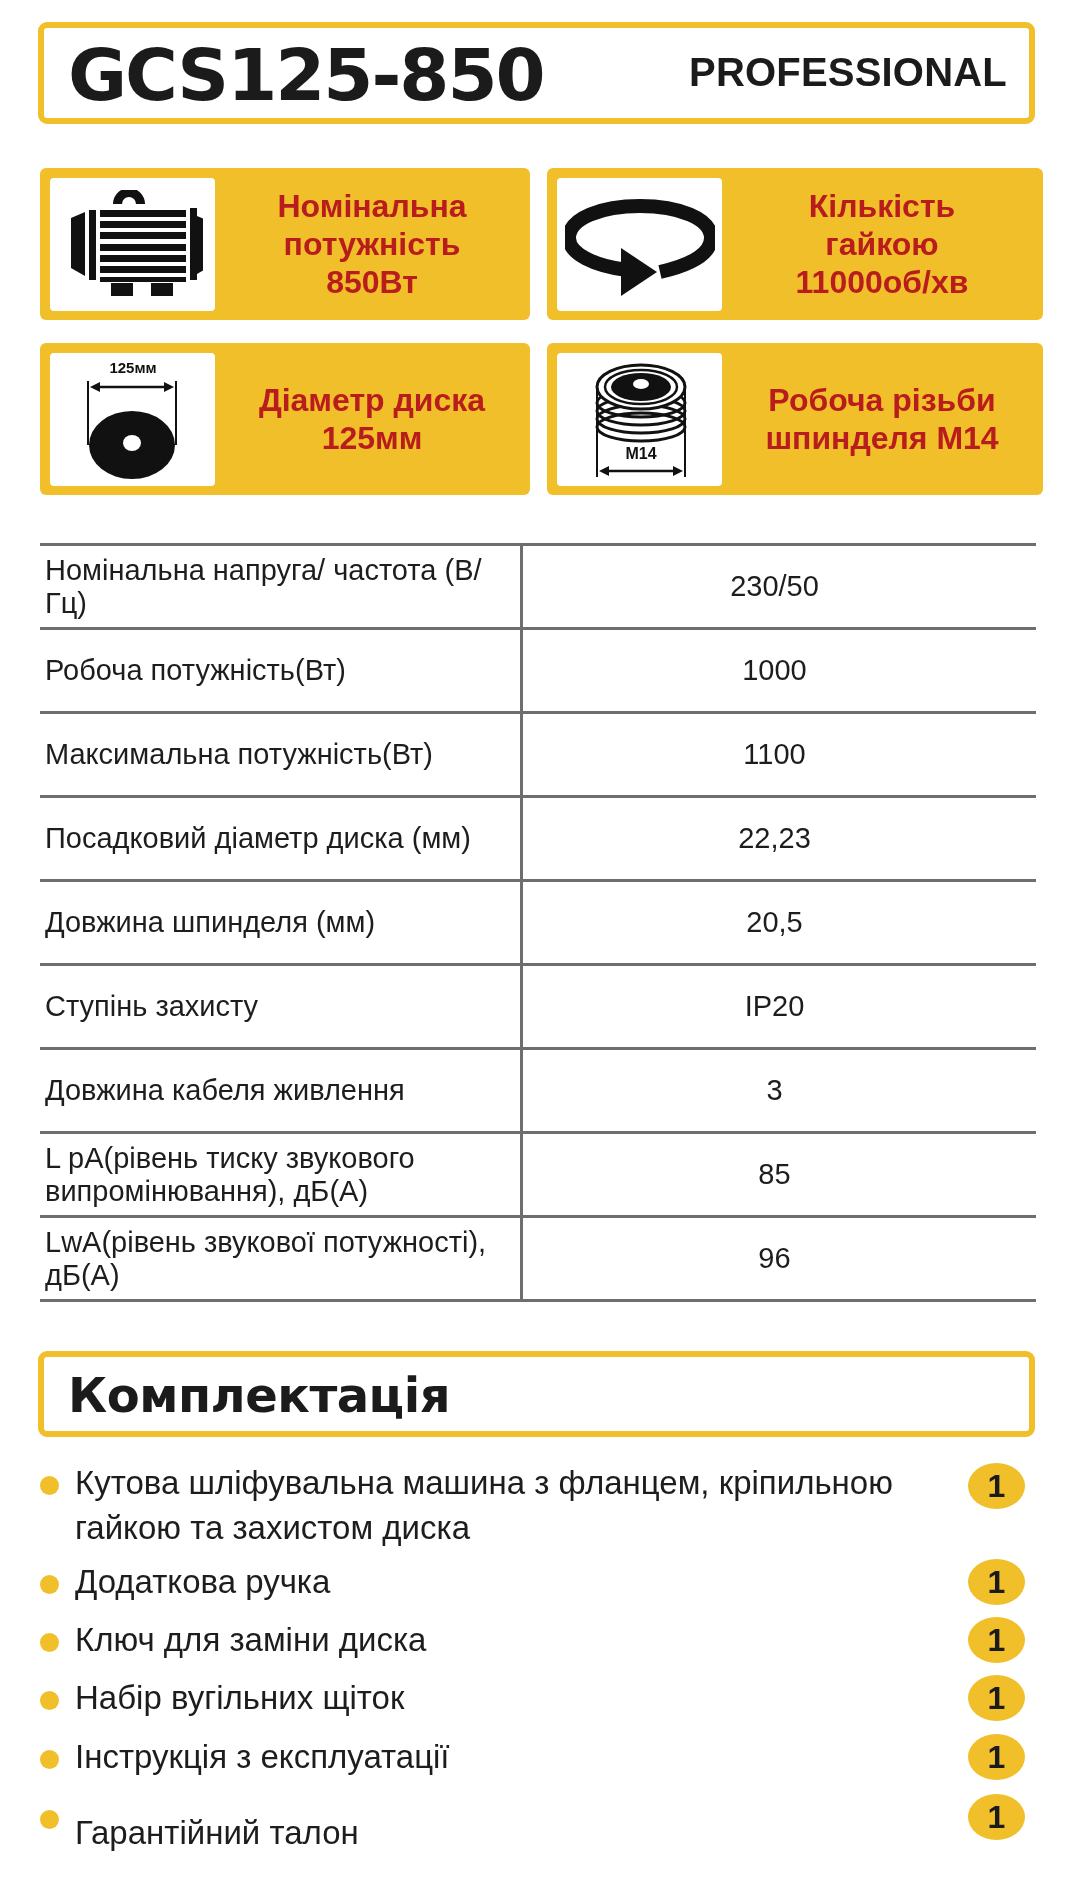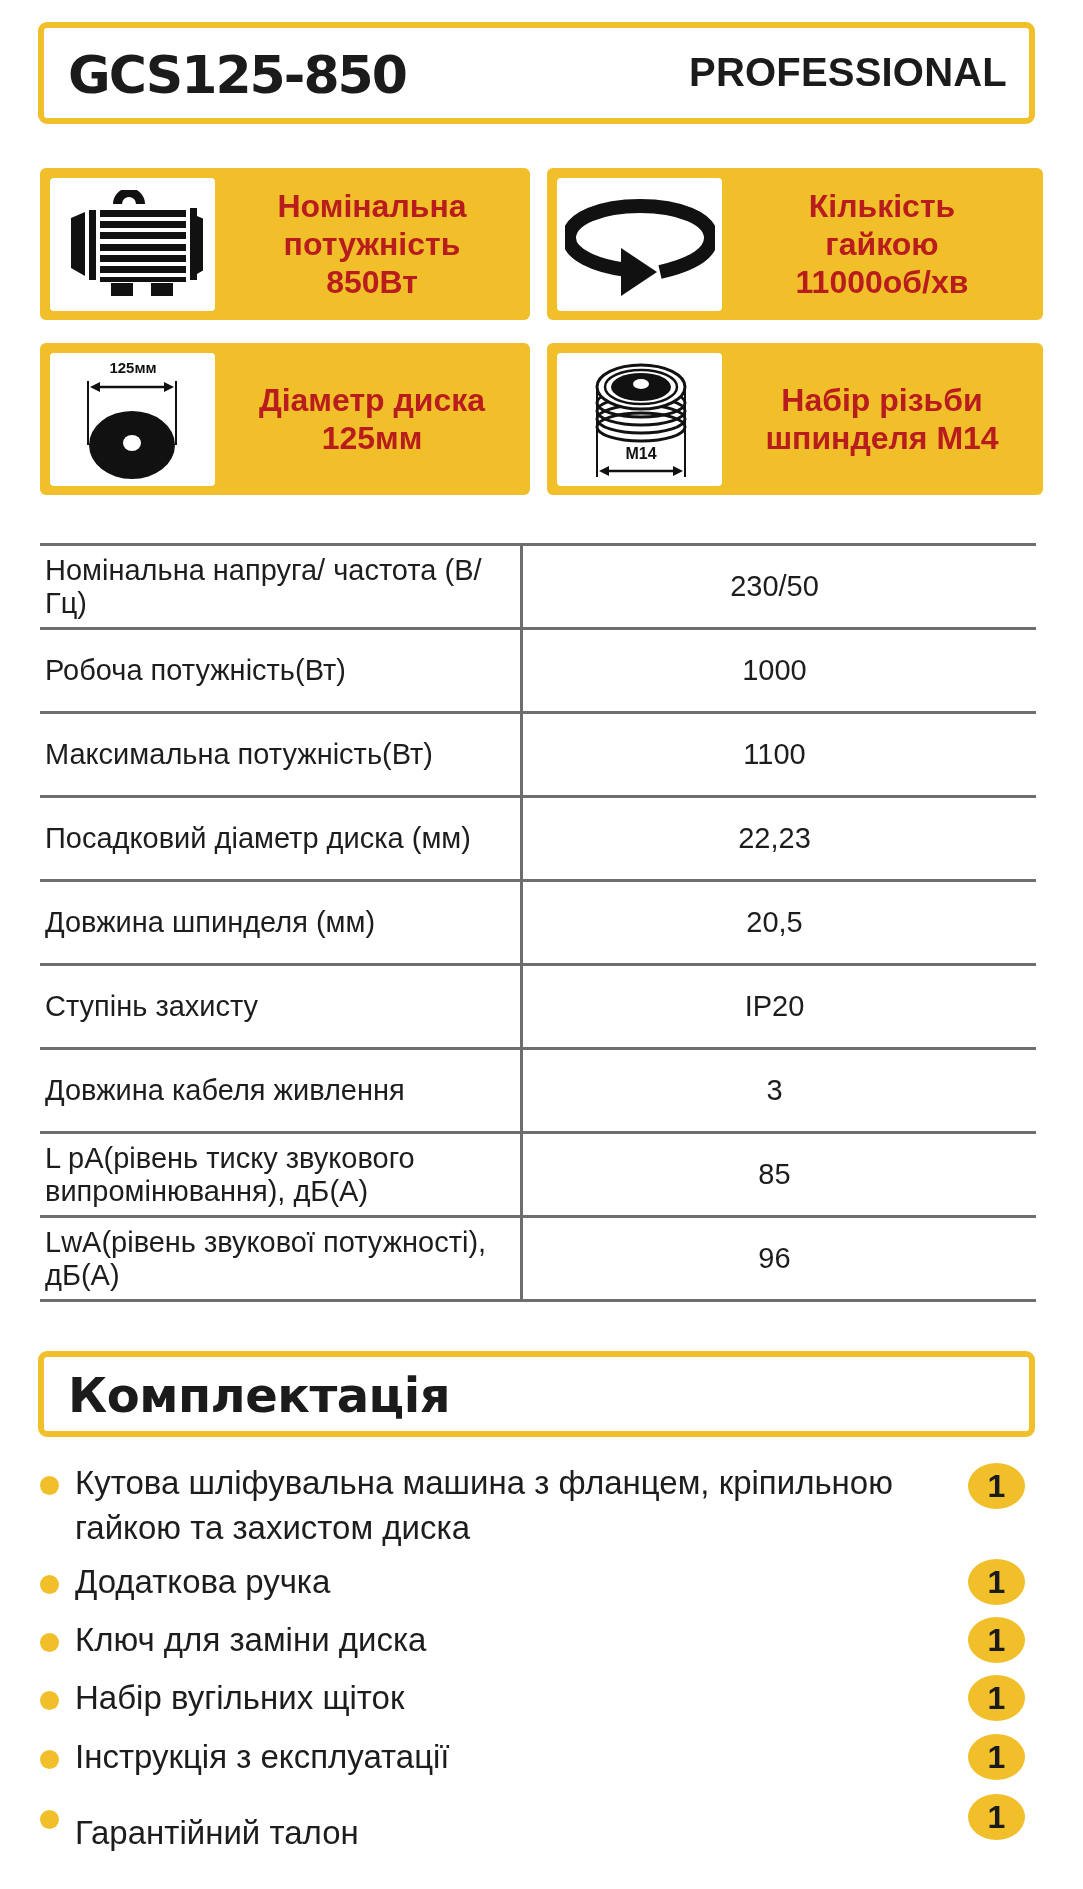--- a/index.html
+++ b/index.html
@@ -3,21 +3,21 @@
 <meta charset="utf-8">
 <style>
   html, body { margin: 0; padding: 0; background: #ffffff; }
   body { width: 1083px; height: 1889px; position: relative; overflow: hidden;
          font-family: "Liberation Sans", sans-serif; color: #1a1a1a; }
 
   .frame { position: absolute; box-sizing: border-box; border: 6px solid #F0BF2A;
            border-radius: 9px; background: #fff; }
   #header { left: 38px; top: 22px; width: 997px; height: 102px; }
   #title { position: absolute; left: 24px; top: 4px; font-family: "DejaVu Sans", sans-serif;
-           font-weight: bold; font-size: 52px; letter-spacing: -2px; line-height: 86px; color: #1b1b1b; text-align: right; }
+           font-weight: bold; font-size: 72px; letter-spacing: -2px; line-height: 86px; color: #1b1b1b; text-align: right; }
   #badge { position: absolute; right: 22px; top: 24px; font-weight: bold; font-size: 40px;
            line-height: 40px; color: #1b1b1b; letter-spacing: 0.2px; }
 
   .card { position: absolute; box-sizing: border-box; background: #F0BF2A; border-radius: 6px; height: 152px; }
   .card .iconbox { position: absolute; left: 10px; top: 10px; width: 165px; height: 133px;
                    background: #fff; border-radius: 4px; display: flex; align-items: center; justify-content: center; }
   .card .ctext { position: absolute; left: 178px; right: 4px; top: 0; bottom: 0; display: flex;
                  flex-direction: column; align-items: center; justify-content: center; text-align: center;
                  font-weight: bold; font-size: 32px; line-height: 38px; color: #b91c1c; }
   #card-power { left: 40px; top: 168px; width: 490px; }
@@ -122,21 +122,21 @@
       <ellipse cx="66" cy="30" rx="36" ry="17" fill="none" stroke="#111" stroke-width="2.5"></ellipse>
       <ellipse cx="66" cy="30" rx="30" ry="14" fill="#111"></ellipse>
       <ellipse cx="66" cy="27" rx="8" ry="5" fill="#fff"></ellipse>
       <text x="66" y="102" text-anchor="middle" font-family="Liberation Sans, sans-serif" font-weight="bold" font-size="16" fill="#111">M14</text>
       <line x1="28" y1="114" x2="104" y2="114" stroke="#111" stroke-width="2.5"></line>
       <polygon points="24,114 34,109 34,119" fill="#111"></polygon>
       <polygon points="108,114 98,109 98,119" fill="#111"></polygon>
     </svg>
   </div>
   <div class="ctext">
-    <div>Набір різьби</div>
+    <div>Робоча різьби</div>
     <div>шпинделя М14</div>
   </div>
 </div>
 
 <table id="specs">
   <tbody>
     <tr>
       <td class="k">Номінальна напруга/ частота (В/Гц)</td>
       <td class="v">230/50</td>
     </tr>

